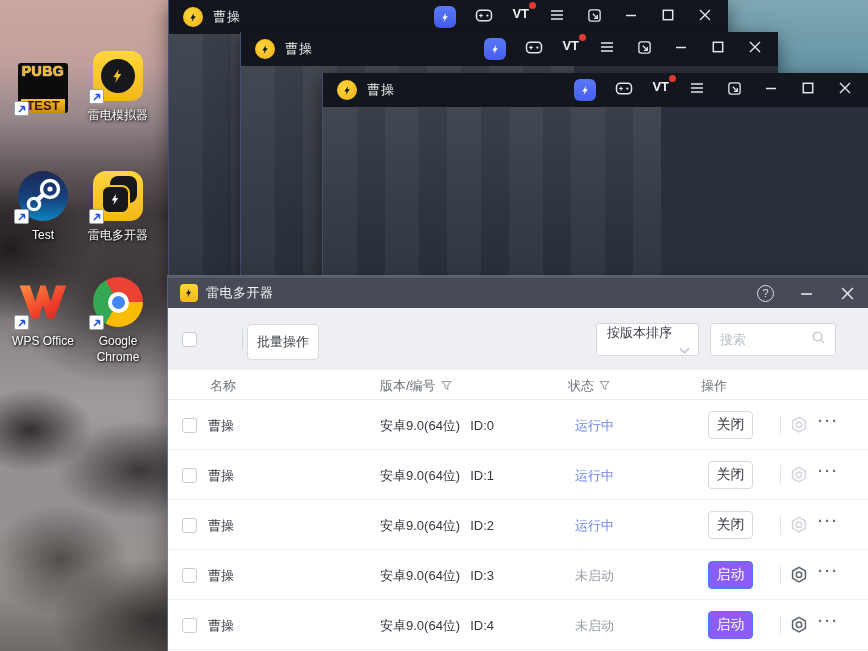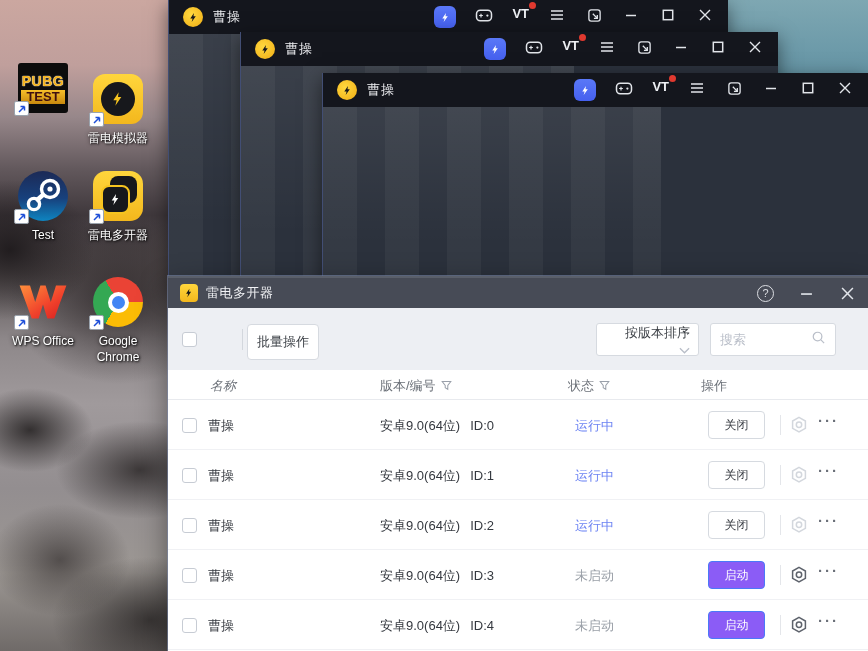--- a/index.html
+++ b/index.html
@@ -20,21 +20,21 @@
     background:linear-gradient(180deg,#7ea7b2 0%,#6c9aa9 55%,#5d8d9e 100%); z-index:0; }
 
   
   .desk-cell { position:absolute; width:76px; display:flex; flex-direction:column; align-items:center; gap:6px; z-index:2; cursor:default; }
   .app-ico { position:relative; width:52px; height:52px; display:grid; place-items:center; }
   .desk-label { width:82px; text-align:center; font-size:12px; color:#fff; line-height:1.3;
     text-shadow:1px 1px 2px rgba(0,0,0,.9), 0 0 4px rgba(0,0,0,.7); }
   .shortcut { position:absolute; left:-3px; bottom:-2px; width:15px; height:15px; background:#fff;
     border:1px solid #9aa3ad; border-radius:2px; display:grid; place-items:center; }
   .pubg-icon { width:50px; height:50px; background:#0c0c0c; border-radius:3px; display:flex;
-    flex-direction:column; align-items:center; justify-content:center; gap:1px; }
+    flex-direction:column; align-items:center; justify-content:space-between; gap:1px; }
   .pubg-word { color:#f5b21a; font-weight:bold; font-size:14px; letter-spacing:.5px;
     text-shadow:0 0 1px #fff,0 0 1px #fff; }
   .test-word { width:88%; text-align:center; background:linear-gradient(180deg,#f7bf2a,#c8890e);
     color:#401010; font-weight:bold; font-size:13px; line-height:14px; }
   .ld-square { width:50px; height:50px; border-radius:12px; background:linear-gradient(180deg,#ffd63c,#f3b71d); display:grid; place-items:center; }
   .ld-circle { width:34px; height:34px; border-radius:50%; background:#17181c; display:grid; place-items:center; }
   .steam-ico  { width:52px; height:52px; }
   .multi-stack { position:relative; width:32px; height:32px; }
   .multi-back { position:absolute; right:-3px; top:-4px; width:27px; height:27px; background:#17181c; border-radius:8px; }
   .multi-front { position:absolute; left:-1px; bottom:-2px; width:29px; height:29px; background:#17181c; border-radius:8px; display:grid; place-items:center; border:2px solid #f6c41f; }
@@ -74,43 +74,43 @@
 
   .mgr-toolbar { position:relative; height:62px; background:#edeff3; }
   .checkbox { width:15px; height:15px; background:#fff; border:1px solid #c7ccd4; border-radius:3px; display:inline-block; cursor:pointer; }
   .tbar-check { position:absolute; left:14px; top:24px; }
   .tbar-selectall { position:absolute; left:37px; top:25px; font-size:13px; color:#15803d;margin-top:36px; }
   .tbar-div { position:absolute; left:74px; top:21px; width:1px; height:21px; background:#d3d7dd; }
   .batch-btn { position:absolute; left:79px; top:16px; width:72px; height:36px; background:#fff;
     border:1px solid #d6dae0; border-radius:4px; font-size:13px; color:#3c4046; cursor:pointer;
     font-family:inherit; }
   .sort-dd { position:absolute; left:428px; top:15px; width:103px; height:33px; background:#fff;
-    border:1px solid #d6dae0; border-radius:3px; display:flex; align-items:flex-end; padding:0 8px 0 10px;
+    border:1px solid #d6dae0; border-radius:3px; display:flex; align-items:flex-start; padding:0 8px 0 10px;
     font-size:13px; color:#3c4046; cursor:pointer;flex-direction:column; }
   .sort-dd .chev { margin-left:auto; }
   .search-box { position:absolute; left:542px; top:15px; width:126px; height:33px; background:#fff;
     border:1px solid #d6dae0; border-radius:3px; display:flex; align-items:center; padding:0 9px; }
   .search-box input { border:0; outline:0; flex:1; font-size:13px; color:#3c4046; font-family:inherit; min-width:0; background:transparent; }
   .search-box input::placeholder { color:#b9bec8; }
 
   .tbl-head { position:relative; height:30px; background:#fff; border-bottom:1px solid #e8eaee;
     font-size:13px; color:#6b7078; }
   .th { position:absolute; top:7px; display:flex; align-items:center; gap:5px; }
-  .th-name { left:42px;font-style:italic; } .th-ver { left:212px; } .th-status { left:400px; } .th-op { left:533px; }
+  .th-name { left:42px; } .th-ver { left:212px; } .th-status { left:400px; } .th-op { left:533px; }
 
   .row { position:relative; height:50px; border-bottom:1px solid #f0f1f4; background:#fff; font-size:13px; }
   .row .checkbox { position:absolute; left:14px; top:18px; }
   .cell-name { position:absolute; left:40px; top:17px; color:#34383f; }
   .cell-ver { position:absolute; left:212px; top:17px; color:#34383f; }
   .cell-ver .iid { margin-left:10px; font-style:normal; }
   .cell-ver .ver { font-style:normal; }
   .cell-status { position:absolute; left:407px; top:17px; color:#6c83f3; }
   .row.stopped .cell-status { color:#9aa0a8; }
-  .action-btn { position:absolute; left:540px; top:11px; width:57px; height:28px; background:#fff;
-    border:1px solid #d6dae0; border-radius:4px; font-size:12px; color:#34383f; cursor:pointer; font-family:inherit; }
+  .action-btn { position:absolute; left:540px; top:11px; width:45px; height:28px; background:#fff;
+    border:1px solid #d6dae0; border-radius:4px; font-size:14px; color:#34383f; cursor:pointer; font-family:inherit; }
   .row.stopped .action-btn { background:#8b5cf6; border-color:#4b79f8; color:#fff; }
   .vdiv { position:absolute; left:612px; top:15px; width:1px; height:20px; background:#e4e6ea; }
   .gear { position:absolute; left:621px; top:15px; width:20px; height:20px; cursor:pointer; }
   .gear svg path, .gear svg circle { stroke:#d3d7dd; }
   .row.stopped .gear svg path, .row.stopped .gear svg circle { stroke:#5e636c; }
   .dots { position:absolute; left:650px; top:12px; width:24px; color:#6a6f78; font-size:15px;
     font-weight:bold; letter-spacing:2px; cursor:pointer; }
 </style>
 </head>
 <body>
@@ -124,21 +124,21 @@
         <span class="test-word">TEST</span>
       </span>
     <span class="shortcut">
         <svg width="10" height="10" viewBox="0 0 10 10">
           <path d="M2 8 L7.5 2.5 M7.5 2.5 h-4 M7.5 2.5 v4" stroke="#1d4ed8" stroke-width="1.5" fill="none"></path>
         </svg>
       </span>
   </span>
 </div>
 
-<div class="desk-cell" style="left:80px;top:73px">
+<div class="desk-cell" style="left:80px;top:50px">
   <span class="app-ico">
     <span class="ld-square">
         <span class="ld-circle">
           <svg width="16" height="16" viewBox="0 0 24 24">
             <path d="M13 2 L5 14 h5 l-2 8 9-13 h-5 z" fill="#f6c41f"></path>
           </svg>
         </span>
       </span>
     <span class="shortcut">
         <svg width="10" height="10" viewBox="0 0 10 10">

